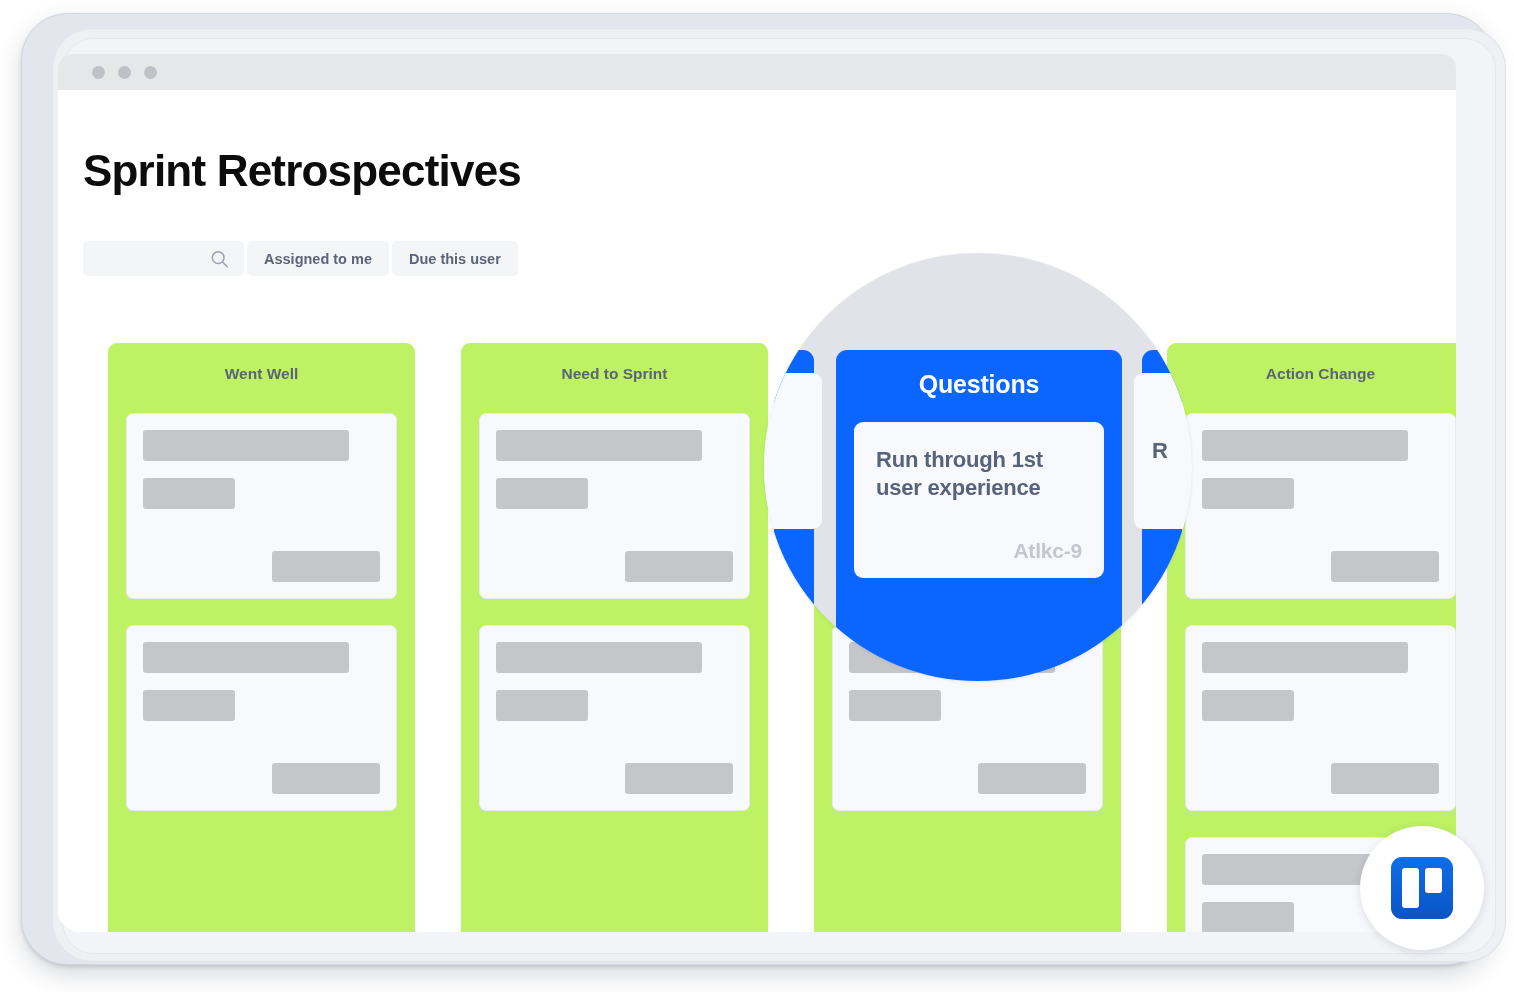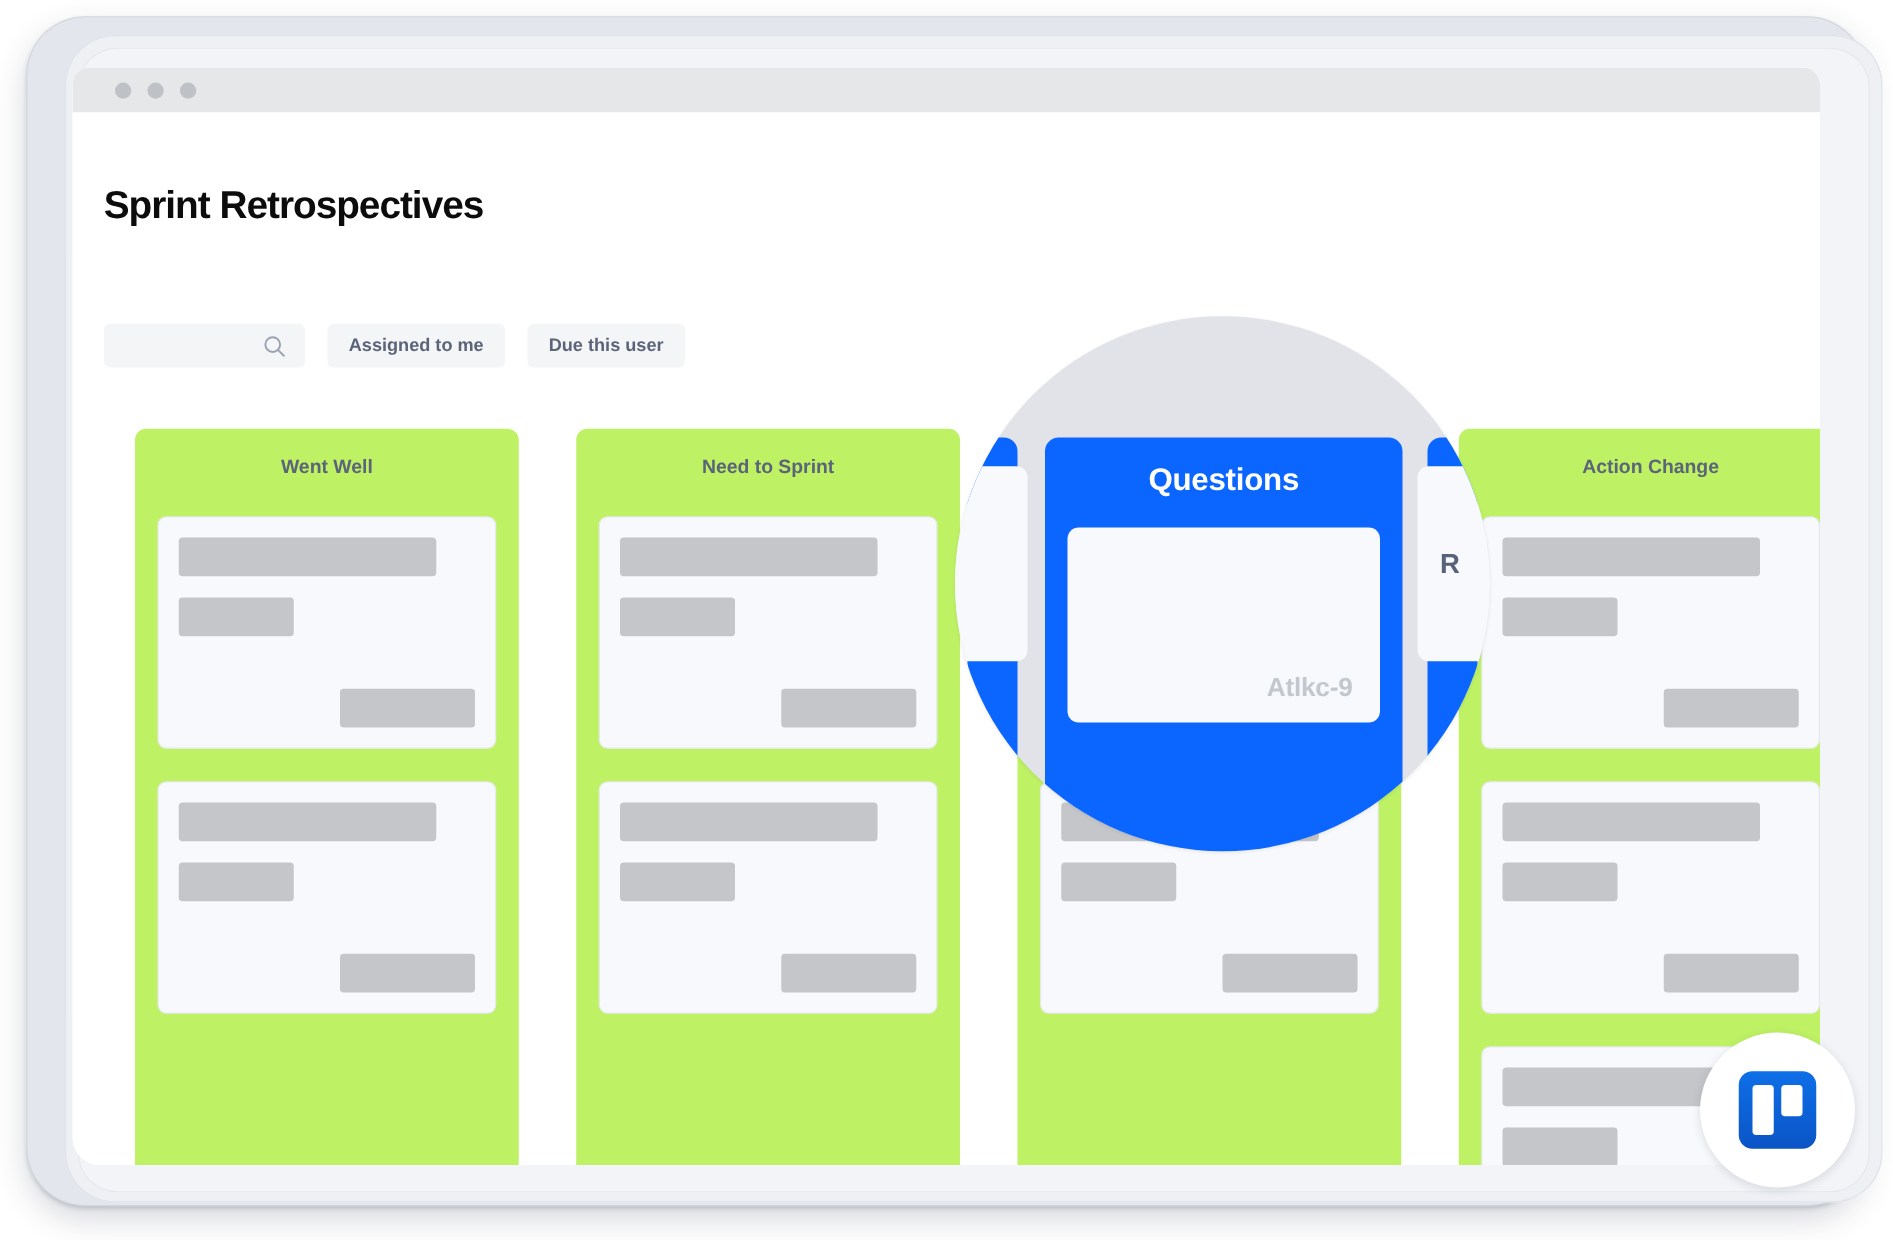--- a/index.html
+++ b/index.html
@@ -89,34 +89,34 @@
     height: 842px;
     background: #ffffff;
     overflow: hidden;
   }
 
   
   .page-title {
     position: absolute;
     left: 25px;
     top: 56px;
-    font-size: 31px;
+    font-size: 44px;
     font-weight: 700;
     letter-spacing: -0.8px;
     color: #0c0c0d;
     white-space: nowrap;
   }
 
   .filter-row {
     position: absolute;
     left: 25px;
-    top: 169px;
+    top: 151px;
     display: flex;
     align-items: flex-start;
-    gap: 18px;
+    gap: 3px;
   }
   .search-box {
     position: relative;
     width: 161px;
     height: 35px;
     border-radius: 5px;
     background: #f4f5f7;
   }
   .search-icon {
     position: absolute;
@@ -417,20 +417,21 @@
         <div class="mag-sliver left"></div>
         <div class="mag-sliver right"></div>
         <div class="mag-sliver-card left"></div>
         <div class="mag-sliver-card right">
           <span class="mag-sliver-letter">R</span>
         </div>
 
         <div class="mag-column">
           <div class="mag-column-title">Questions</div>
           <div class="mag-card">
+            <div class="mag-card-text">Run through 1st user experience</div>
             <div class="mag-card-id">Atlkc-9</div>
           </div>
         </div>
       </div>
 
     </div>
   </div>
 
   <div class="trello-badge">
     <div class="trello-mark">

